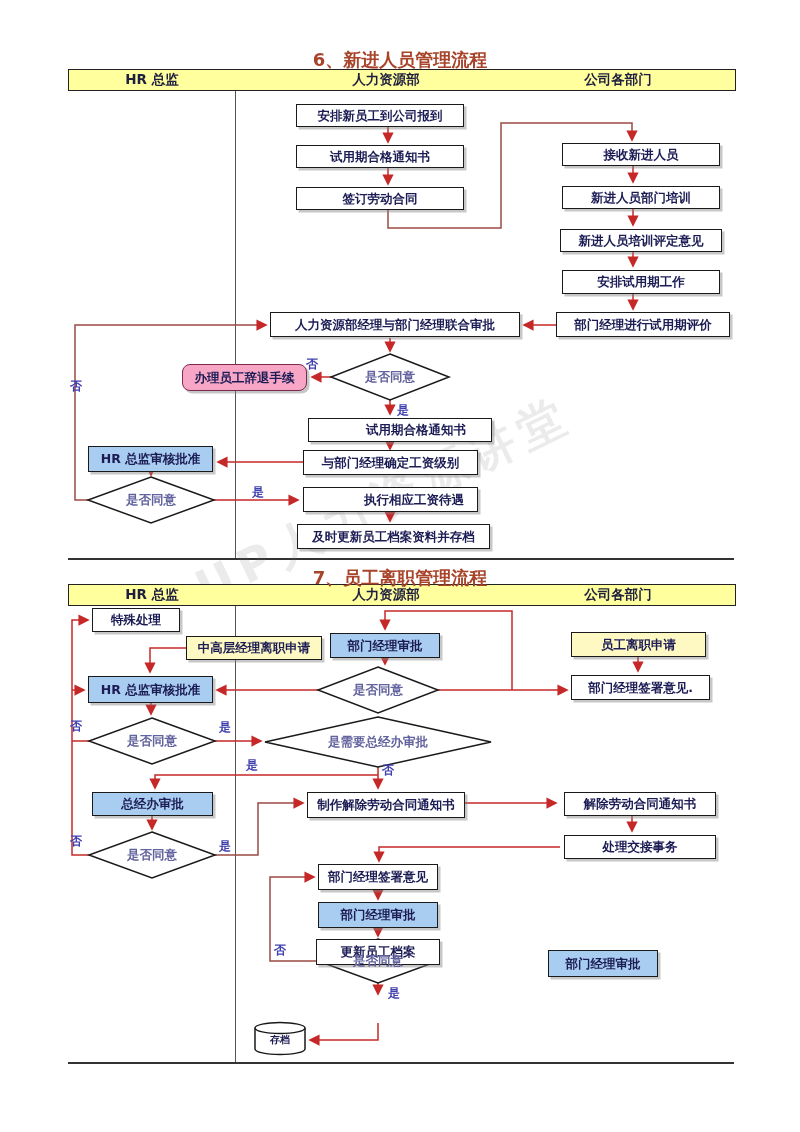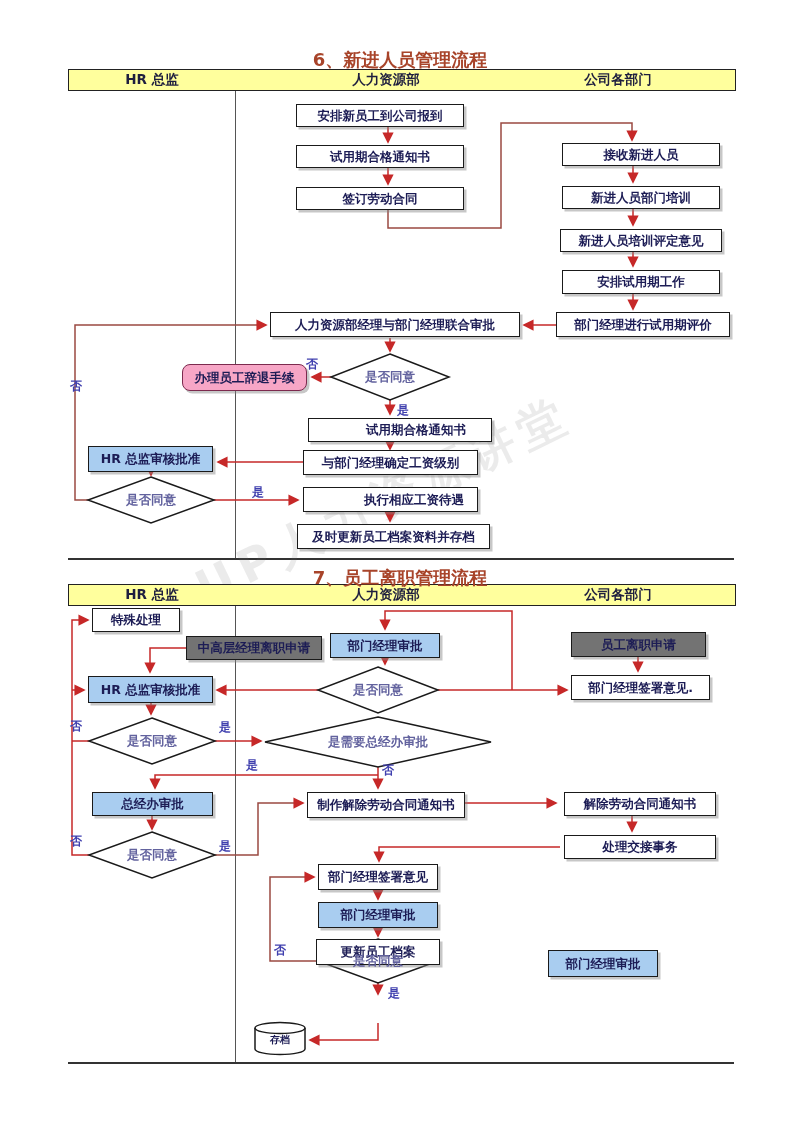--- a/index.html
+++ b/index.html
@@ -11,21 +11,21 @@
         border:1px solid #222;border-left-width:1px;border-right-width:1px;z-index:1;}
   .bandlabel{position:absolute;font-size:13.5px;font-weight:bold;color:#1f1f3f;
              text-align:center;z-index:2;line-height:20px;}
   .vdiv{position:absolute;width:1px;background:#555;z-index:0;}
   .hdiv{position:absolute;height:2px;background:#333;z-index:0;}
   .box{position:absolute;background:#fff;border:1.5px solid #1a1a1a;z-index:3;
        display:flex;align-items:center;justify-content:center;text-align:center;
        font-size:12.5px;font-weight:bold;color:#1c1c55;line-height:1.05;
        box-shadow:2.5px 2.5px 0 rgba(130,130,130,.45);padding:1px;box-sizing:border-box;}
   .blue{background:#a9cdf0;}
-  .green{background:#737373;}
+  .green{background:#fef9c3;}
   .pink{background:#f7a6c6;border-color:#7c2a4e;}
   .dlabel{position:absolute;z-index:4;display:flex;align-items:center;justify-content:center;
           font-size:12.5px;font-weight:bold;color:#62629e;text-align:center;}
   .elabel{position:absolute;z-index:4;font-size:12px;font-weight:bold;color:#3f3fae;}
   .cyl-label{position:absolute;z-index:4;font-size:10px;font-weight:bold;color:#1c1c55;
              text-align:center;}
   svg.overlay{position:absolute;left:0;top:0;z-index:2;pointer-events:none;}
   .watermark{position:absolute;left:175px;top:455px;width:480px;z-index:1;
              font-size:46px;font-weight:bold;letter-spacing:8px;
              color:rgba(110,110,110,0.14);transform:rotate(-26deg);white-space:nowrap;}

